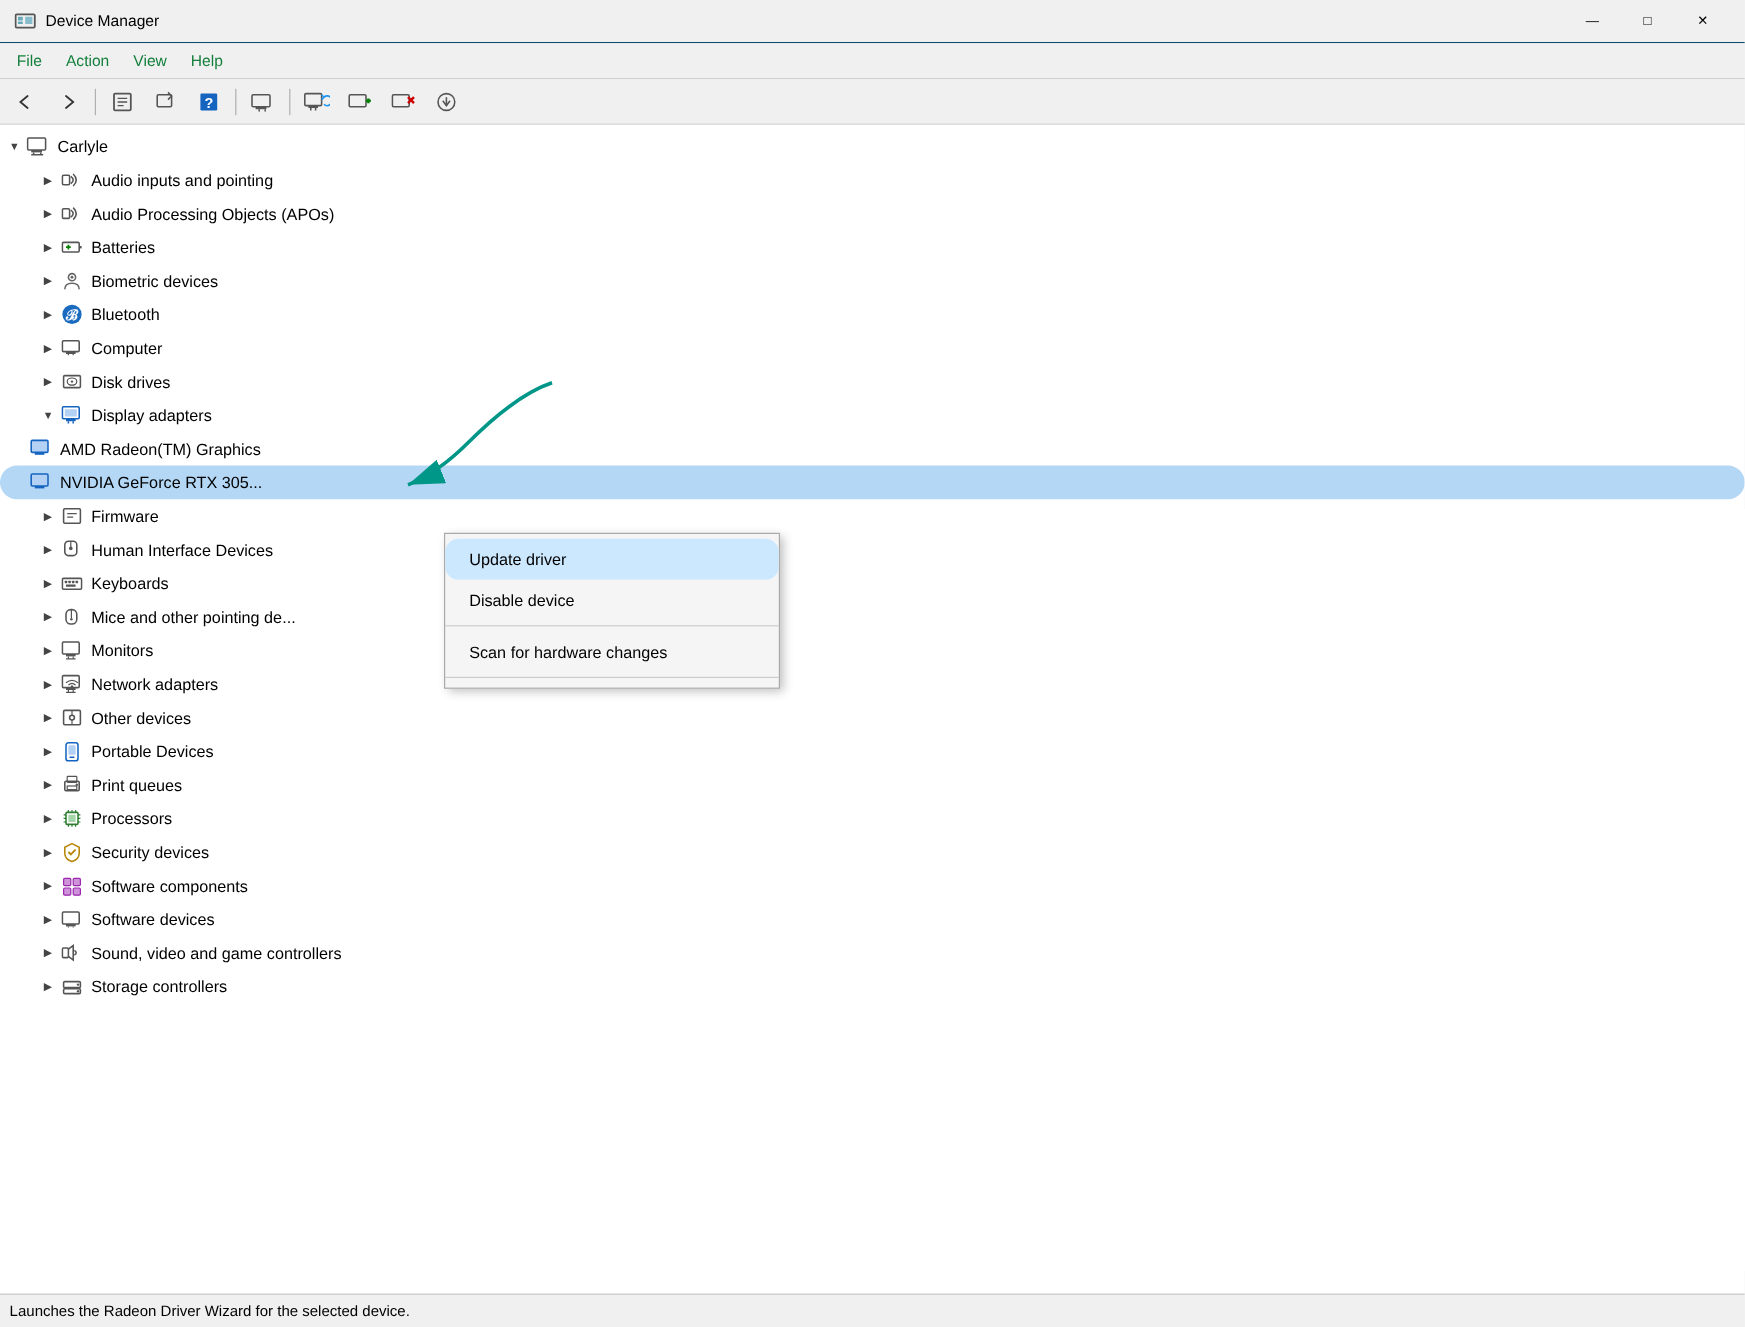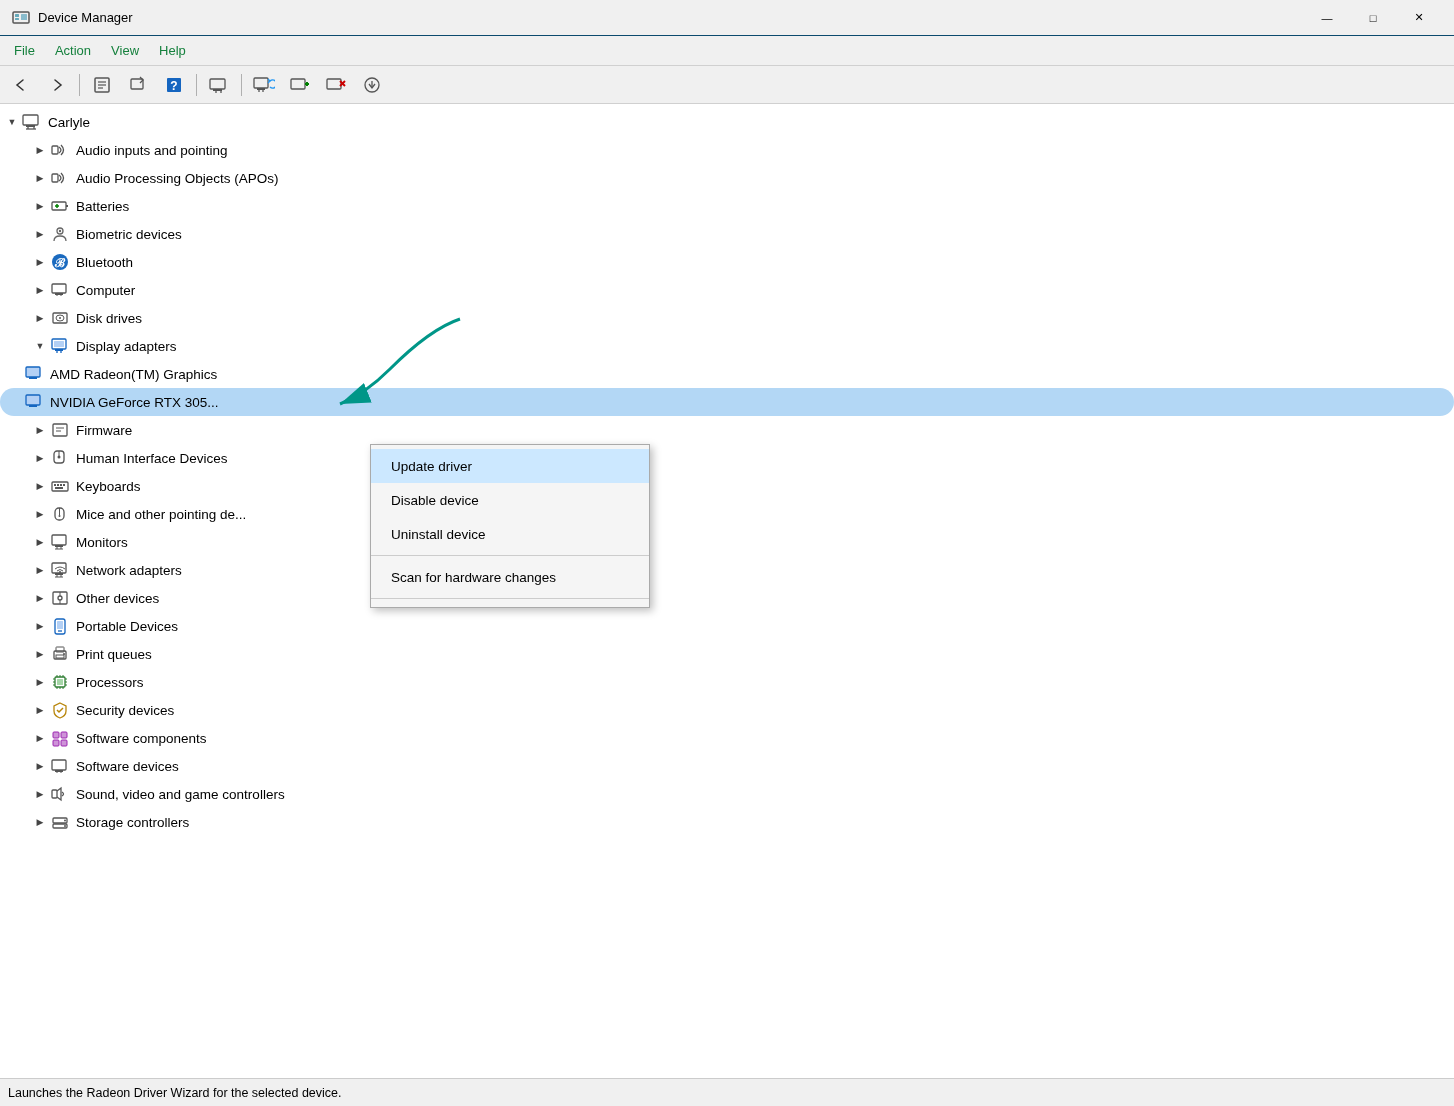--- a/index.html
+++ b/index.html
@@ -170,20 +170,21 @@
       top: 340px;
     }
     .ctx-item {
       height: 34px;
       display: flex;
       align-items: center;
       padding: 0 20px;
       cursor: pointer;
       font-size: 13.5px;
       color: #000;
+      border-radius: 11px;
     }
     .ctx-item.active { background: #cce8ff; }
     .ctx-item.bold { font-weight: bold; }
     .ctx-separator {
       height: 1px;
       background: #ccc;
       margin: 4px 0;
     }
 
     
@@ -657,21 +658,20 @@
         </svg>
       </span>
       <span class="item-label">Storage controllers</span>
     </li>
 
   </ul>
 
   <div class="context-menu">
     <div class="ctx-item active">Update driver</div>
     <div class="ctx-item">Disable device</div>
-    <div class="ctx-item">Uninstall device</div>
     <div class="ctx-separator"></div>
     <div class="ctx-item">Scan for hardware changes</div>
     <div class="ctx-separator"></div>
   </div>
 
   <svg style="position:absolute; left:270px; top:205px; pointer-events:none; z-index:102;" width="200" height="120" viewBox="0 0 200 120">
     <defs>
       <marker id="arrowhead" markerWidth="10" markerHeight="7" refX="10" refY="3.5" orient="auto">
         <polygon points="0 0, 10 3.5, 0 7" fill="#009688"></polygon>
       </marker>

